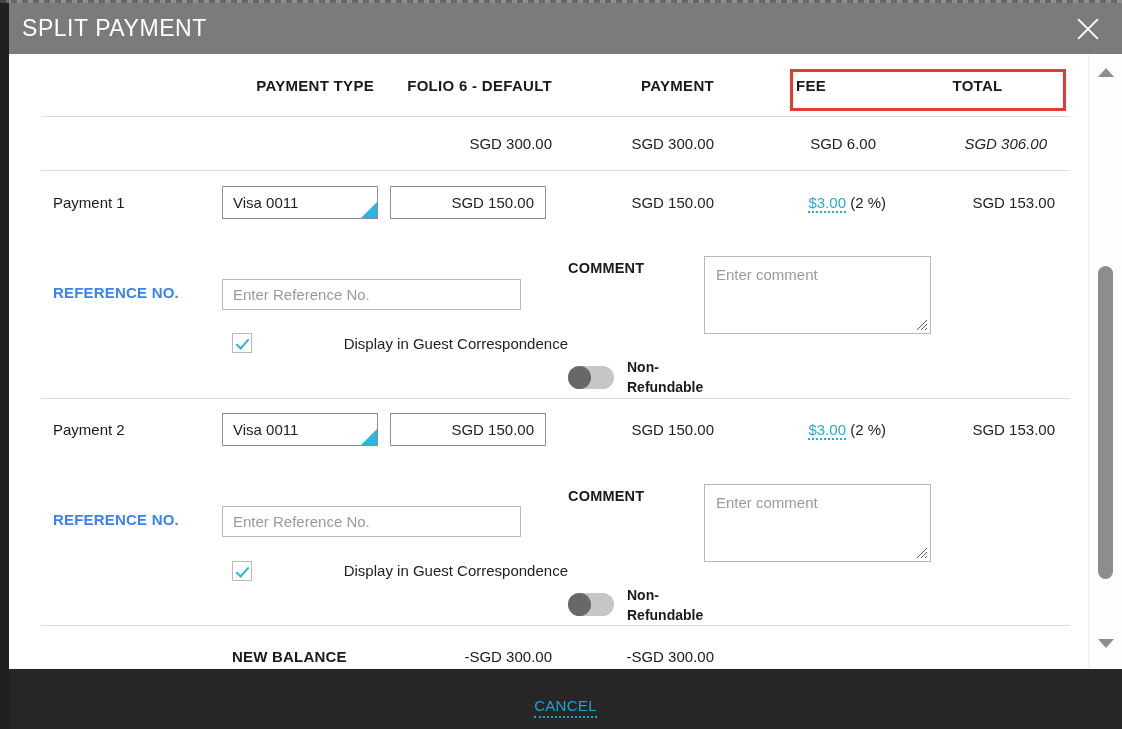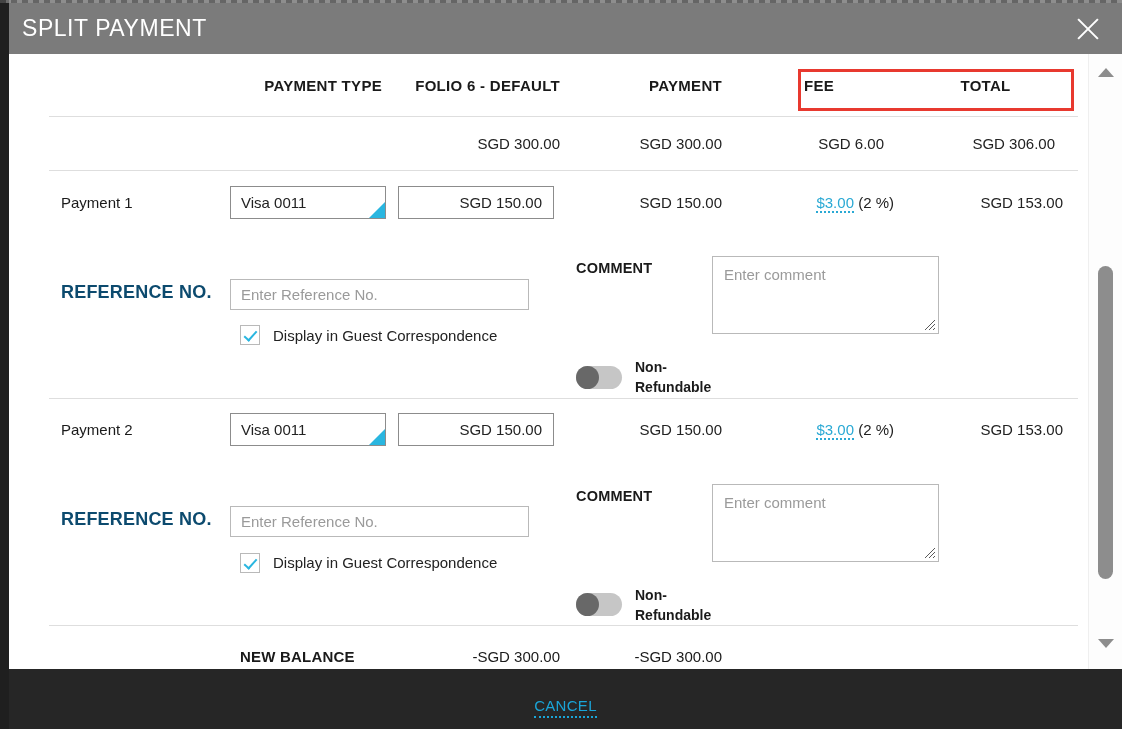--- a/index.html
+++ b/index.html
@@ -94,21 +94,21 @@
 
   
   .modal-body {
     flex: 1 1 auto;
     position: relative;
     background: #ffffff;
     overflow: hidden;
   }
   .scroll-area {
     position: absolute;
-    left: 16px; top: 0;
+    left: 8px; top: 0;
     width: 1080px;
     height: 100%;
     overflow: hidden;
   }
   .content {
     position: relative;
     width: 1080px;
     padding: 0;
   }
 
@@ -158,21 +158,21 @@
   }
 
   
   .totals-row {
     height: 53px;
     align-items: center;
     font-size: 15px;
     color: #222222;
   }
   .totals-row .cell { text-align: right; padding-right: 16px; box-sizing: border-box; }
-  .totals-row .c-total { padding-right: 50px; }
+  .totals-row .c-total { padding-right: 50px; font-style: italic; }
 
   
   .pay-block { padding: 0; }
   .pay-line1 {
     height: 58px;
     align-items: center;
     font-size: 15px;
     color: #222222;
     padding-top: 4px;
   }
@@ -246,45 +246,46 @@
   .ref-row {
     display: flex;
     align-items: center;
     height: 46px;
     margin-top: 34px;
   }
   .ref-label {
     width: 205px;
     padding-left: 36px;
     box-sizing: border-box;
-    font-size: 18px;
+    font-size: 15px;
     font-weight: 700;
-    color: #0c4a6e;
+    color: #3b82f6;
     letter-spacing: .2px;
     margin-top: 12px;
   }
   .ref-input {
     width: 299px;
     height: 31px;
     border: 1px solid #b9b9b9;
     box-sizing: border-box;
     display: flex;
     align-items: center;
     padding-left: 10px;
     font-size: 15px;
     color: #9a9a9a;
     background: #fff;
     cursor: text;
     margin-top: 16px;
   }
   .chk-row {
     display: flex;
     align-items: center;
-    margin-top: 16px;
+    margin-top: 24px;
     margin-left: 215px;
+    justify-content: space-between;
   }
   .chkbox {
     width: 20px; height: 20px;
     border: 1px solid #b9b9b9;
     background: #fff;
     box-sizing: border-box;
     position: relative;
     cursor: pointer;
     flex: 0 0 auto;
   }

